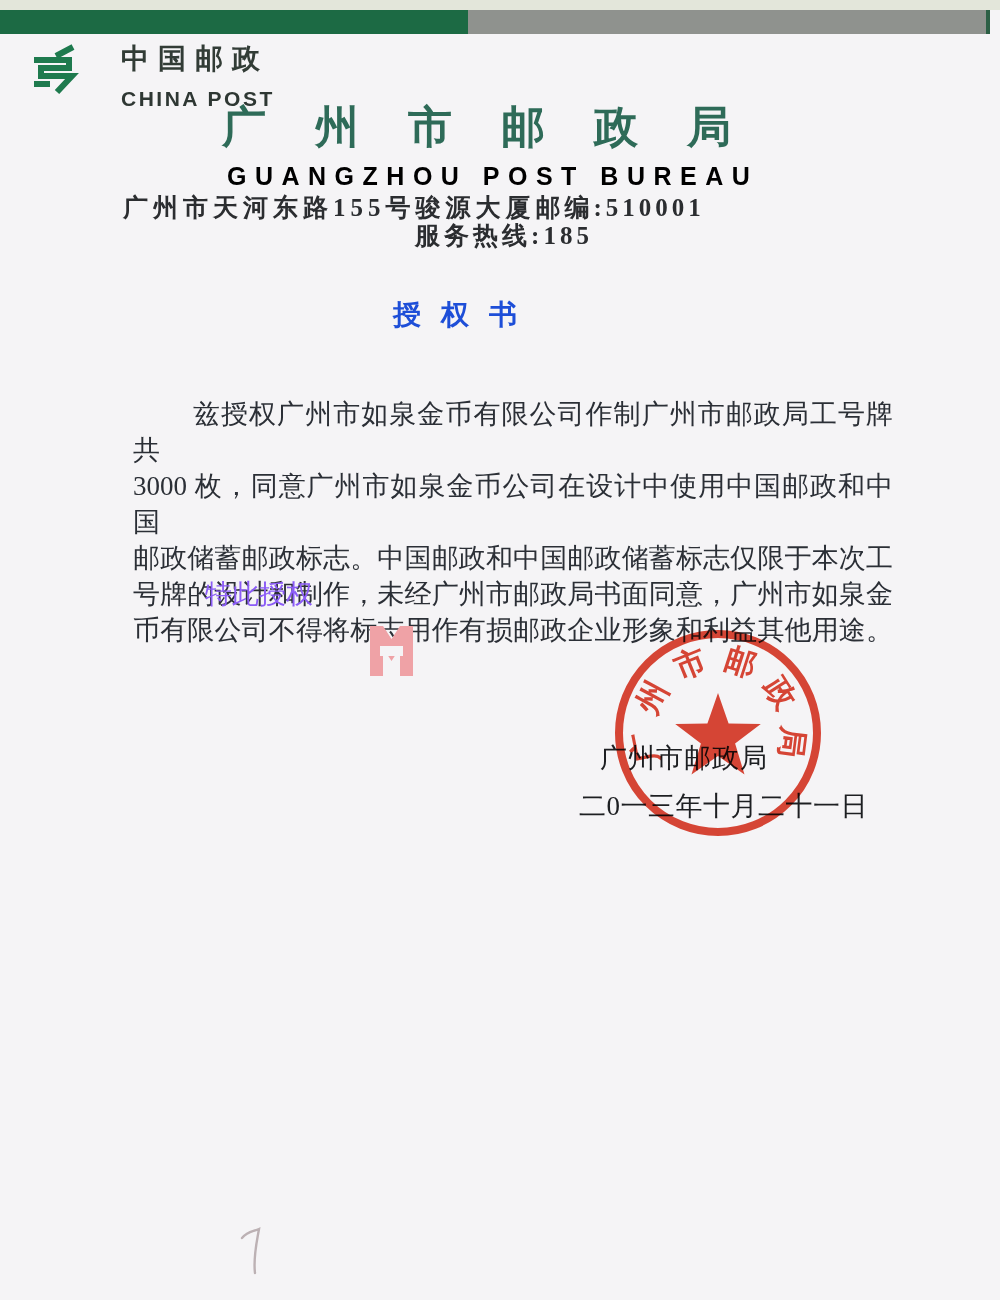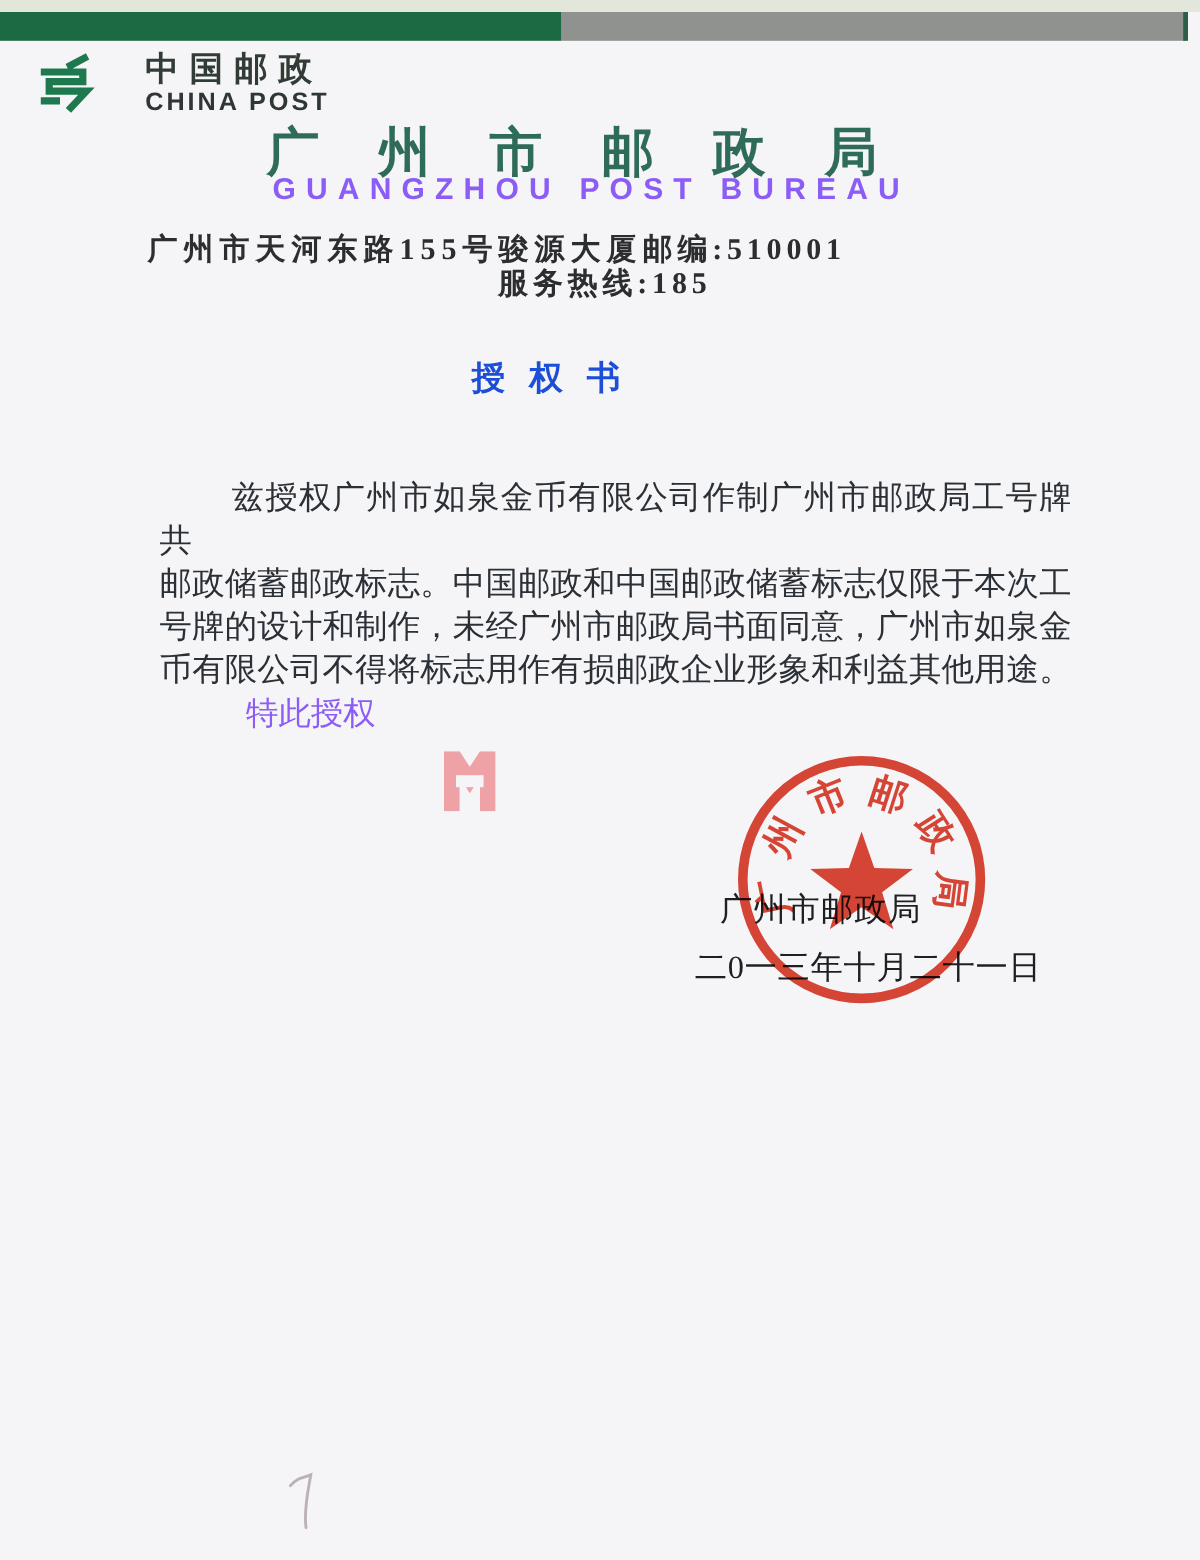--- a/index.html
+++ b/index.html
@@ -24,34 +24,34 @@
   .brand { left:25px; top:42px; display:flex; align-items:flex-start;gap:24px; }
   .brand svg { display:block; }
   .brand-text { margin-left:14px; padding-top:2px; }
   .brand-cn {
     font-size:28px; font-weight:700; letter-spacing:9px;
     color:#323c36; line-height:30px; white-space:nowrap;
   }
   .brand-en {
     font-family:"Liberation Sans","DejaVu Sans",sans-serif;
     font-size:21px; font-weight:600; letter-spacing:2.5px;
-    color:#2e3733; line-height:24px; white-space:nowrap;
+    color:#2e3733; line-height:24px; white-space:nowrap;margin-top:13px;
   }
 
   
   .title-cn {
     left:222px; top:102px;
     font-size:44px; font-weight:700; letter-spacing:49px;
     color:#2e6b58; white-space:nowrap; line-height:52px;
   }
   .title-en {
-    left:227px; top:144px;
+    left:227px; top:162px;
     font-family:"Liberation Sans","DejaVu Sans",sans-serif;
     font-size:25px; font-weight:600; letter-spacing:8.5px;
-    color:#8b5cf6; white-space:nowrap; line-height:28px;
+    color:#000000; white-space:nowrap; line-height:28px;
   }
   .addr-row {
     left:123px; top:191px; width:762px;
     display:flex; justify-content:flex-start; align-items:baseline;
     font-weight:700; color:#2b2d30; white-space:nowrap;
   }
   .addr-left  { font-size:25px; letter-spacing:5px; }
   .addr-right { font-size:25px; letter-spacing:4px; }
   .svc-row {
     left:123px; top:219px; width:762px;
@@ -135,20 +135,21 @@
   <span class="addr-right">邮编:510001</span>
 </div>
 <div class="abs svc-row">
   <span class="svc-left">服务热线:185</span>
 </div>
 
 <div class="abs doc-title">授权书</div>
 
 <div class="abs doc-body">
   <div class="line first">兹授权广州市如泉金币有限公司作制广州市邮政局工号牌共</div>
+  <div class="line">3000 枚，同意广州市如泉金币公司在设计中使用中国邮政和中国</div>
   <div class="line">邮政储蓄邮政标志。中国邮政和中国邮政储蓄标志仅限于本次工</div>
   <div class="line">号牌的设计和制作，未经广州市邮政局书面同意，广州市如泉金</div>
   <div class="line">币有限公司不得将标志用作有损邮政企业形象和利益其他用途。</div>
 </div>
 <div class="abs doc-closing">特此授权</div>
 
 <div class="abs watermark">
   <span>
     <svg width="43" height="50" viewBox="0 0 43 50">
       <path d="M0,0 H13 L21.5,13 30,0 H43 V50 H30 V22 L21.5,35 13,22 V50 H0 Z" fill="#efa2a6"></path>

